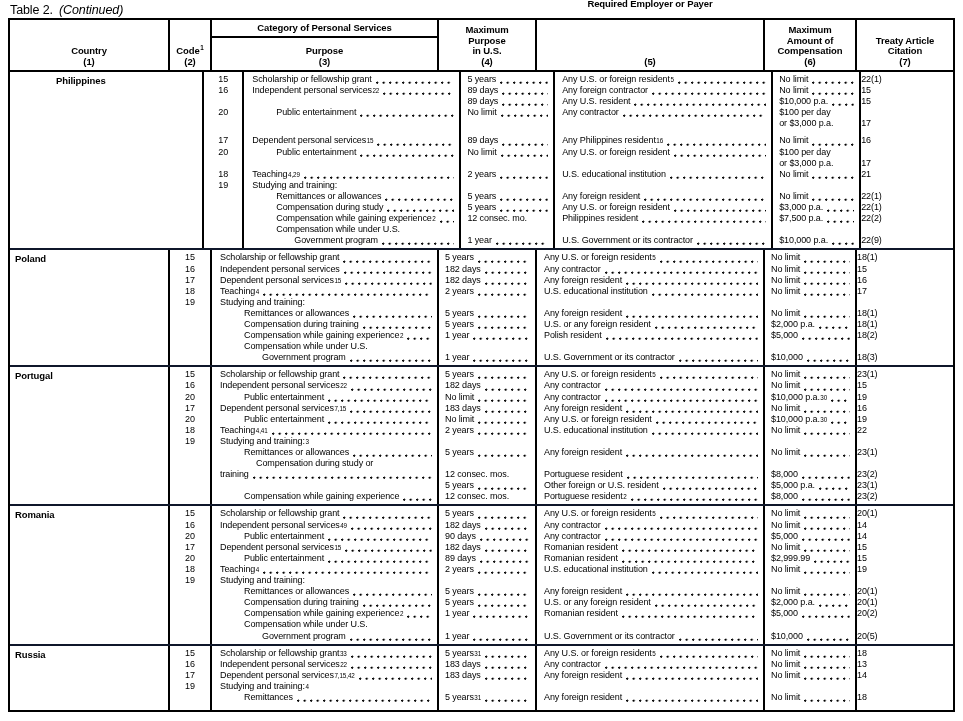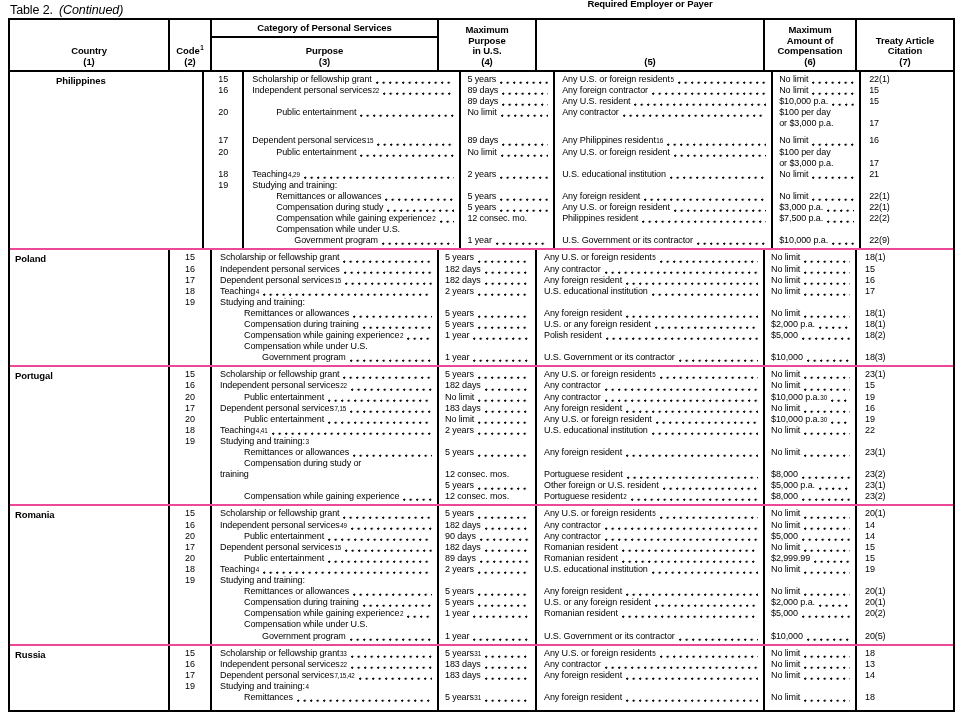--- a/index.html
+++ b/index.html
@@ -13,35 +13,35 @@
   .w5{width:228px;gap:47px;}.w6{width:92px;}.w7{width:98px;}
   .thead{display:flex;height:52px;border-bottom:2px solid #000;box-sizing:border-box;}
   .h-col{box-sizing:border-box;display:flex;flex-direction:column;justify-content:flex-end;
          align-items:center;text-align:center;font-weight:bold;font-size:9.5px;line-height:10.5px;
          padding-bottom:3px;}
   .h-col + .h-col{border-left:2px solid #000;}
   .hc-purpose{justify-content:flex-end;padding:0;}
   .cat{width:100%;box-sizing:border-box;border-bottom:2px solid #000;padding:3px 0 2px;}
   .purp{flex:1;display:flex;flex-direction:column;justify-content:flex-end;padding-bottom:3px;width:100%;}
   .tbody{}
-  .section{display:flex;border-top:2px solid #ec4899;}
+  .section{display:flex;border-top:2px solid #0f172a;}
   .section:first-child{border-top:none;margin-left:41px;}
   .col{box-sizing:border-box;padding-top:2px;padding-bottom:2px;}
   .col + .col{border-left:2px solid #000;}
   .section:last-child .col{padding-bottom:7px;}
   .line{height:11.1px;display:flex;align-items:baseline;font-size:9px;line-height:11.1px;
         white-space:nowrap;overflow:hidden;}
   .line.spacer{height:6px;}
   .cname{font-weight:bold;font-size:9.5px;padding-left:5px;padding-top:1px;}
   .c-code .line{justify-content:center;}
   .c-purpose .line{padding-left:8px;padding-right:3px;}
   .c-pres .line{padding-left:6px;padding-right:3px;}
   .c-payer .line{padding-left:7px;padding-right:3px;}
   .c-comp .line{padding-left:6px;padding-right:3px;}
-  .c-cite .line{padding-left:8px;}
+  .c-cite .line{padding-left:0;}
   sup{font-size:6.3px;line-height:0;vertical-align:super;margin-left:0.5px;}
   .dots{flex:1 1 auto;min-width:5px;height:10px;margin:0 2px 0 4px;align-self:flex-end;
         background-image:radial-gradient(circle at 1.2px 7.6px,#000 0.9px,transparent 1.3px);
         background-size:6.5px 10px;background-repeat:repeat-x;}
 </style>
 </head>
 <body>
 
 <div class="page">
   <div class="title">
@@ -569,24 +569,24 @@
               <div class="dots"></div>
             </div>
             <div class="line" style="padding-left: 8px;">
               <span>Studying and training:</span>
               <sup>3</sup>
             </div>
             <div class="line" style="padding-left: 32px;">
               <span>Remittances or allowances</span>
               <div class="dots"></div>
             </div>
-            <div class="line" style="padding-left: 32px;">
+            <div class="line" style="padding-left: 44px;">
               <span>Compensation during study or</span>
             </div>
-            <div class="line" style=" flex-direction: column;">
+            <div class="line" style="">
               <span>training</span>
               <div class="dots"></div>
             </div>
             <div class="line"></div>
             <div class="line" style="padding-left: 32px;">
               <span>Compensation while gaining experience</span>
               <div class="dots"></div>
             </div>
           </div>
           <div class="col w4 c-pres">

